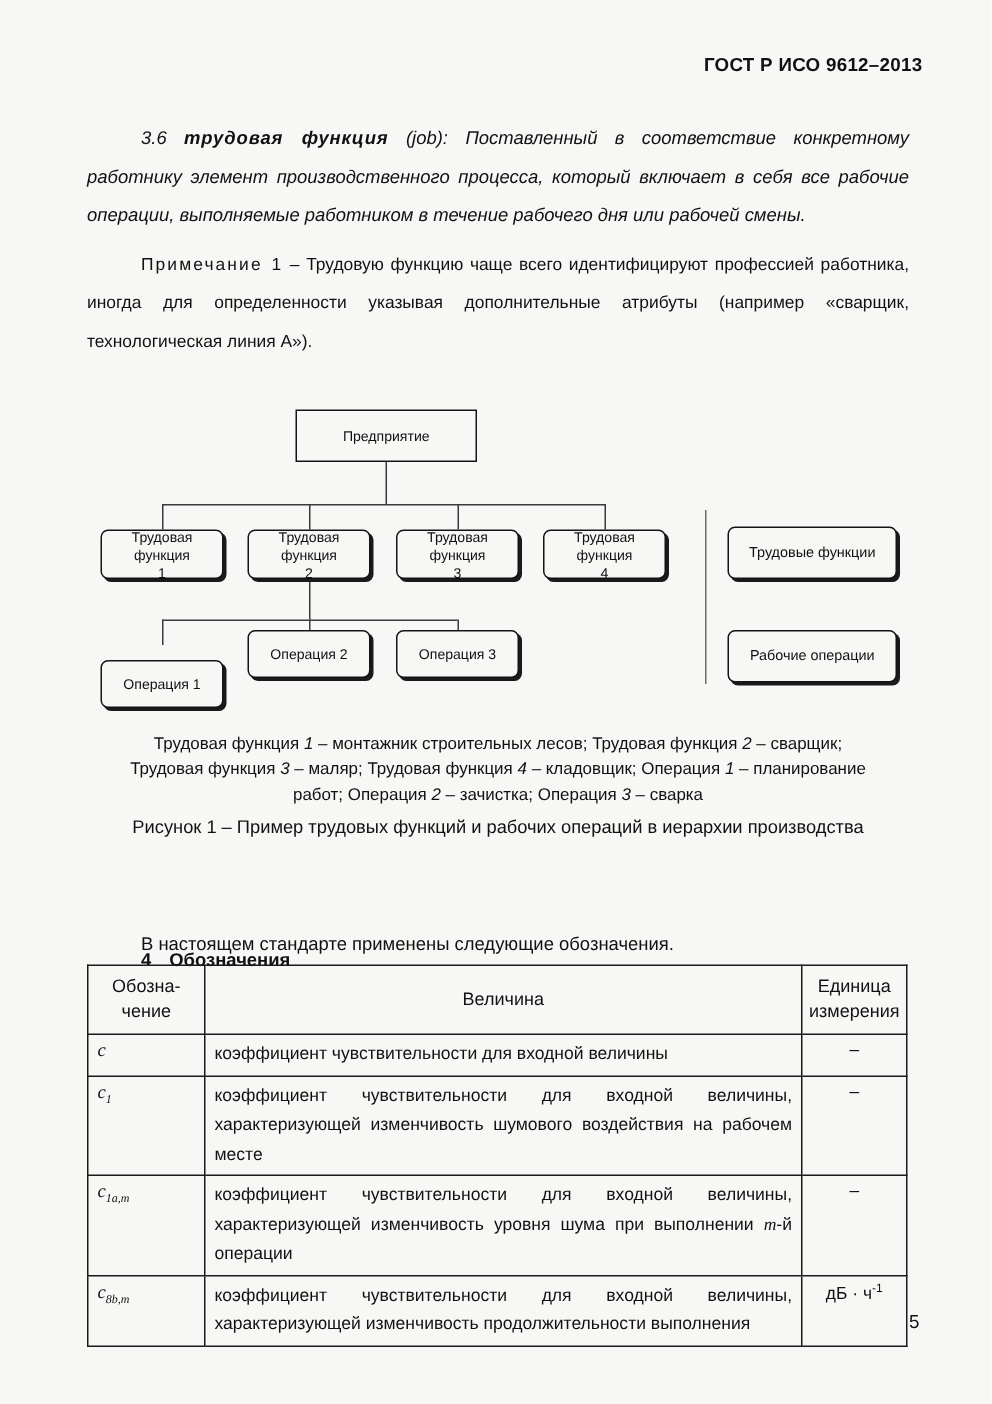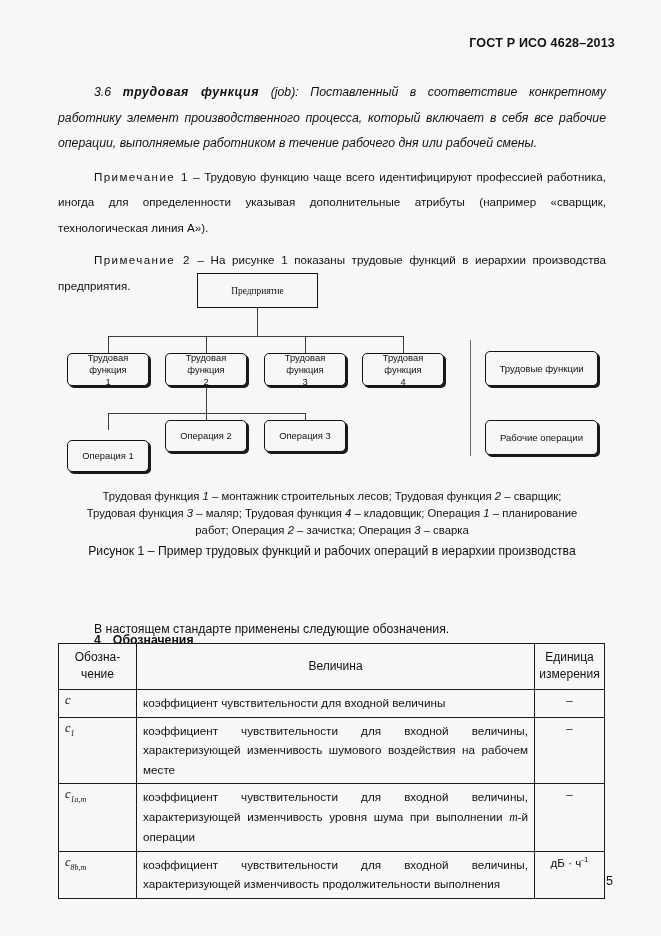--- a/index.html
+++ b/index.html
@@ -187,51 +187,46 @@
     right: 48px;
     bottom: 48px;
     font-size: 12.5px;
   }
 </style>
 </head>
 <body>
 
 <div id="page">
 
-  <div class="hdr">ГОСТ Р ИСО 4628–2013</div>
+  <div class="hdr">ГОСТ Р ИСО 9612–2013</div>
 
   <div class="body-col">
 
     <p class="just indent">
       <span>3.6</span>
       <b class="trm">трудовая функция</b>
       <span>(job):</span>
       <span>Поставленный в соответствие конкретному работнику элемент производственного процесса, который включает в себя все рабочие операции, выполняемые работником в течение рабочего дня или рабочей смены.</span>
     </p>
 
     <div class="sp-note"></div>
 
     <p class="note">
       <span class="note-lead">Примечание 1</span>
       <span>–</span>
       <span>Трудовую функцию чаще всего идентифицируют профессией работника, иногда для определенности указывая дополнительные атрибуты (например «сварщик, технологическая линия А»).</span>
     </p>
 
     <div class="sp-note"></div>
 
-    <p class="note">
-      <span class="note-lead">Примечание 2</span>
-      <span>–</span>
-      <span>На рисунке 1 показаны трудовые функций в иерархии производства предприятия.</span>
-    </p>
   </div>
 
   <div id="figure">
 
-    <div class="nodebox plain" style="left:139px; top:5px; width:121px; height:35px;font-family:Liberation Serif, serif;">
+    <div class="nodebox plain" style="left:139px; top:5px; width:121px; height:35px;">
       <span>Предприятие</span>
     </div>
 
     <div class="conn v" style="left:199px; top:40px; height:28px;"></div>
 
     <div class="conn h" style="left:50px; top:68px; width:296px;"></div>
     <div class="conn v" style="left:50px; top:68px; height:17px;"></div>
     <div class="conn v" style="left:148px; top:68px; height:17px;"></div>
     <div class="conn v" style="left:247px; top:68px; height:17px;"></div>
     <div class="conn v" style="left:345px; top:68px; height:17px;"></div>

